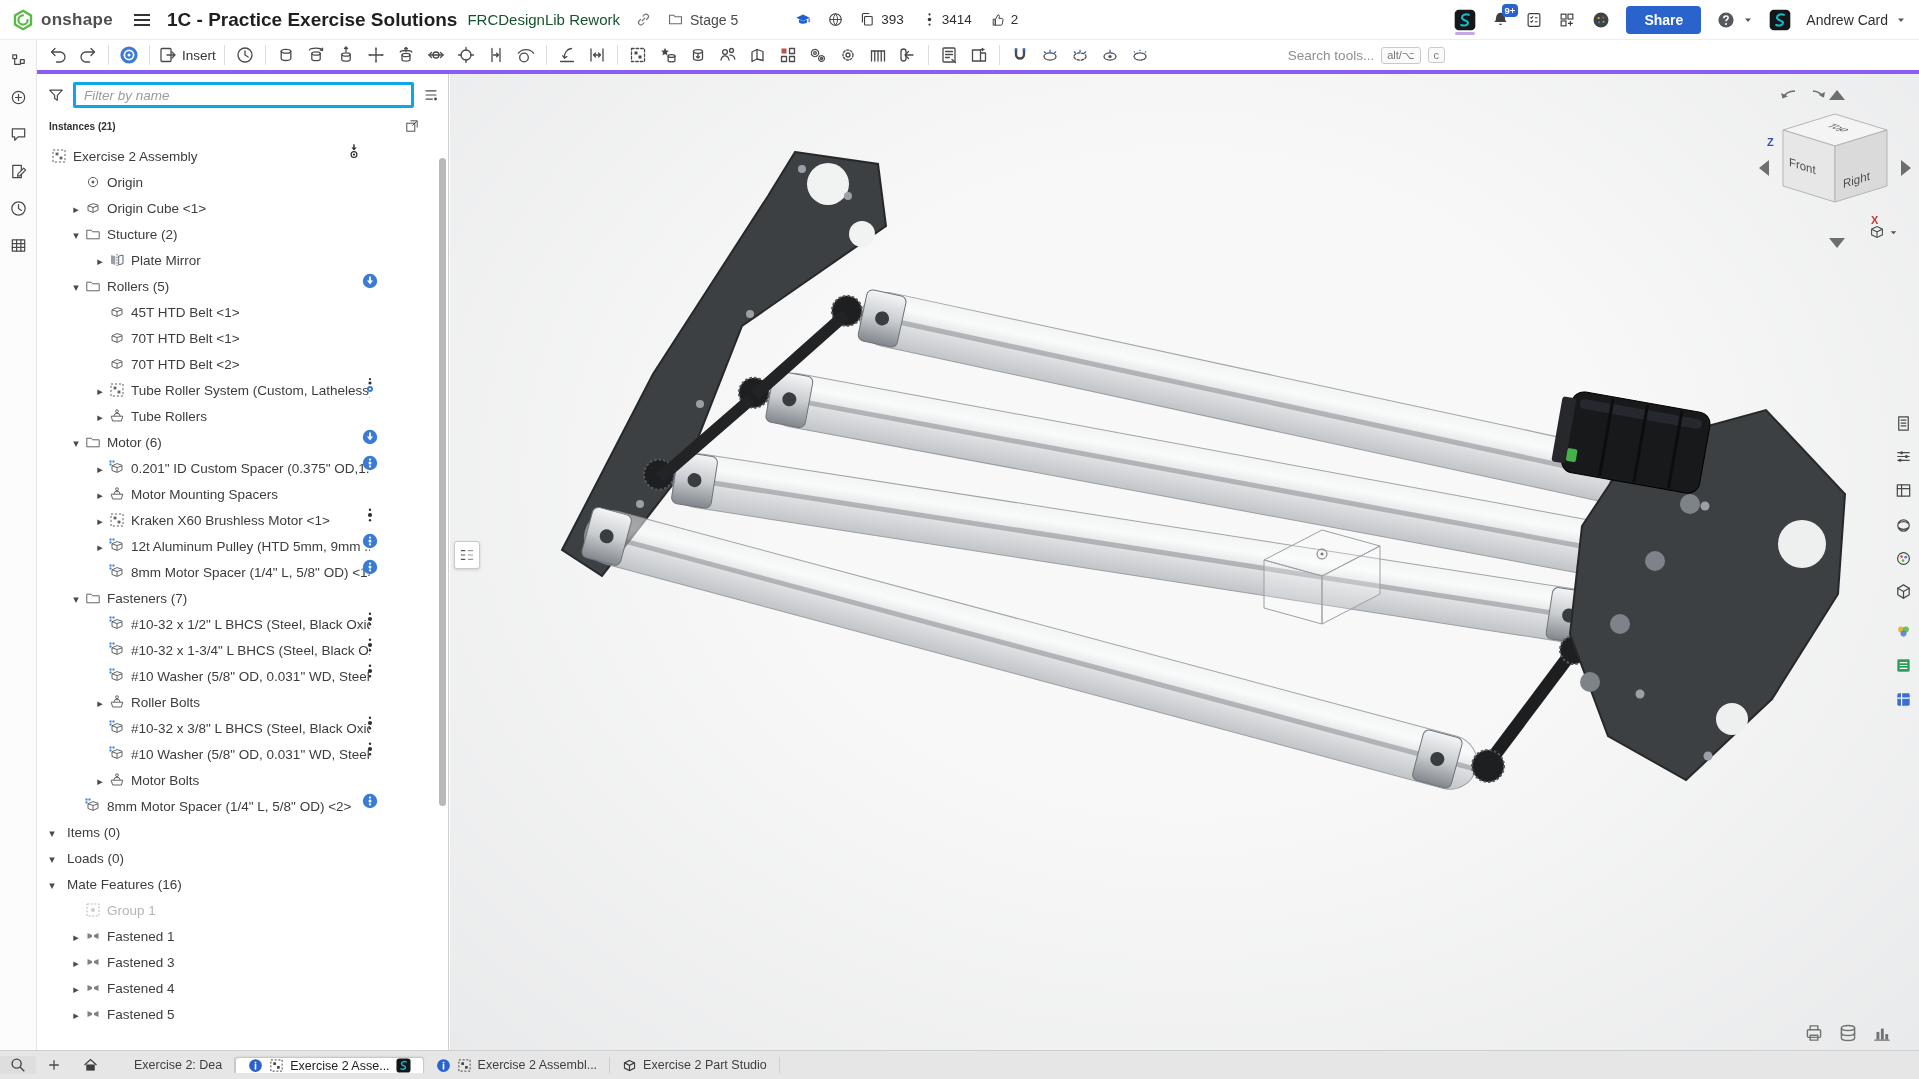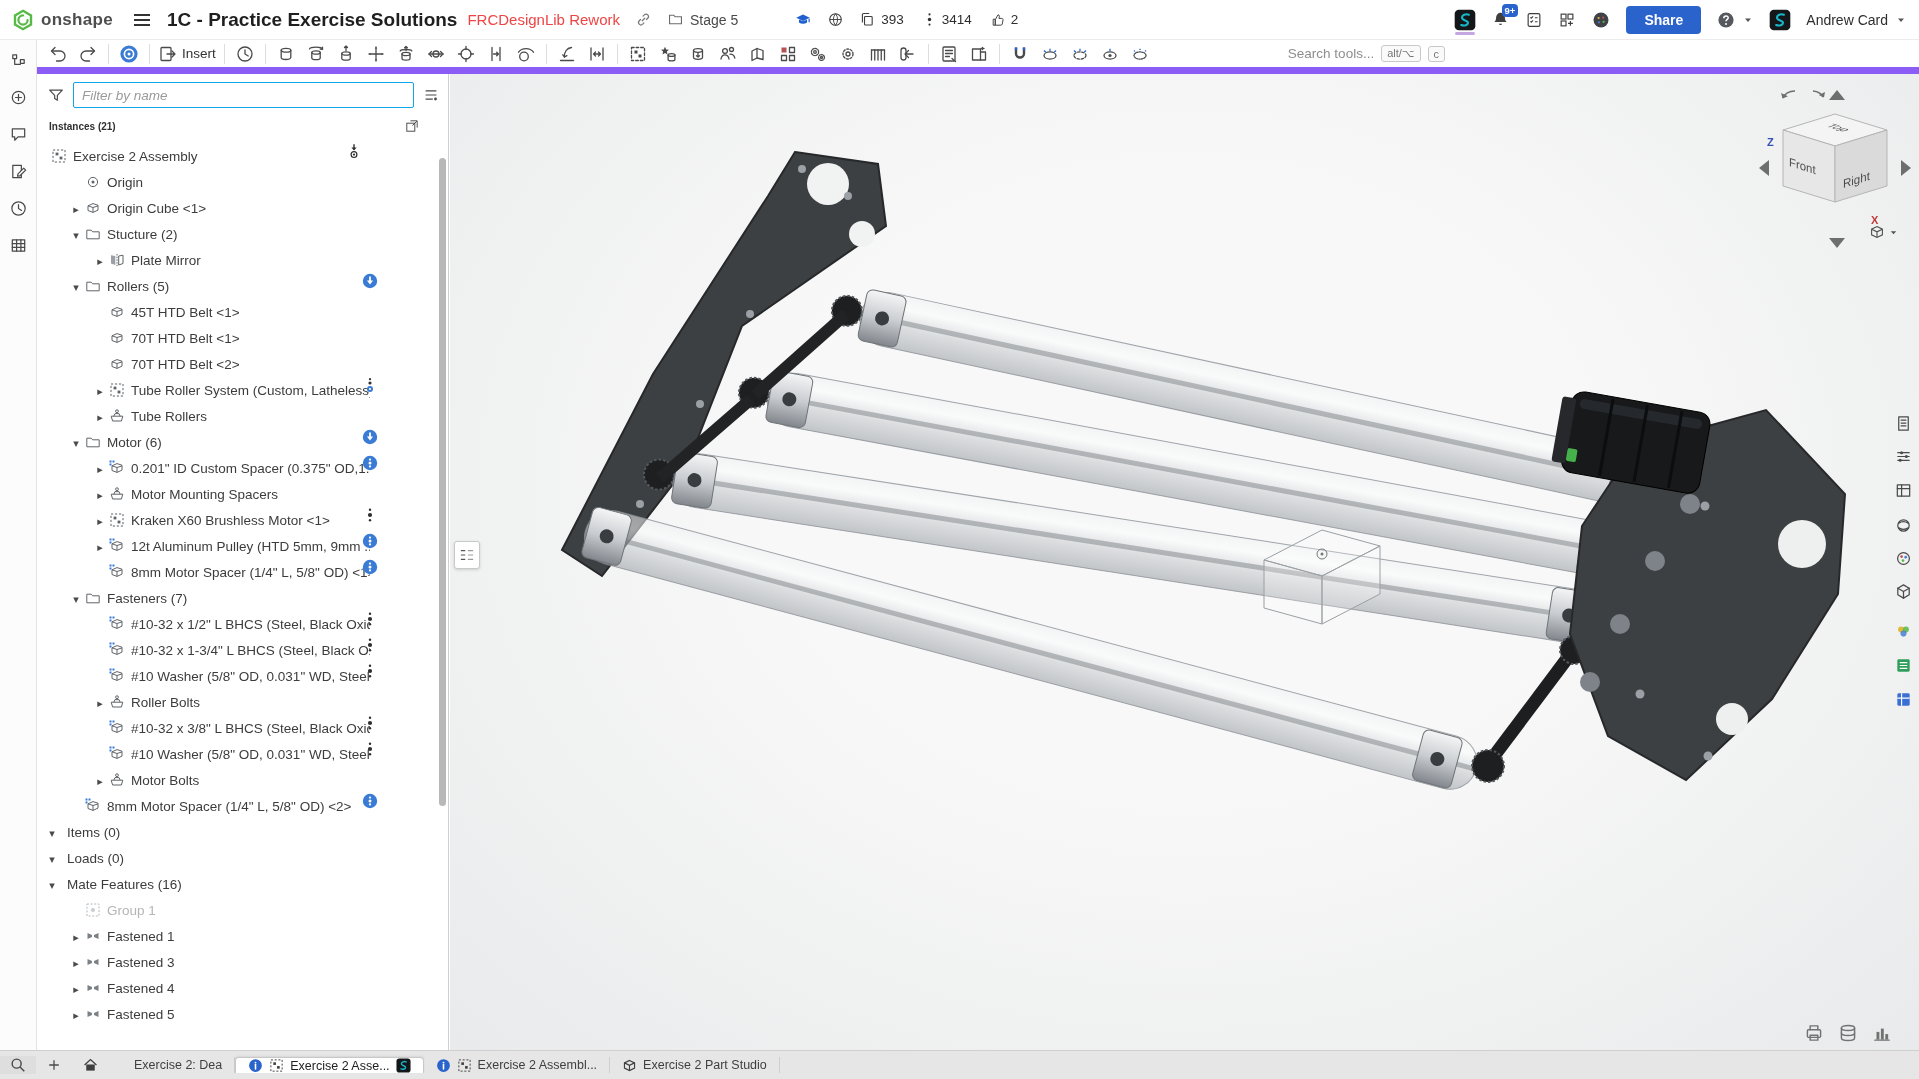--- a/index.html
+++ b/index.html
@@ -5,45 +5,45 @@
   *{box-sizing:border-box;margin:0;padding:0}
   html,body{width:1919px;height:1079px;overflow:hidden;font-family:"Liberation Sans","DejaVu Sans",sans-serif;background:#fff}
   #app{position:relative;width:1919px;height:1079px;overflow:hidden}
   
   #hdr{position:absolute;left:0;top:0;width:100%;height:40px;background:#fff;display:flex;align-items:center;padding:0 12px;border-bottom:1px solid #ececec}
   .ic{display:inline-flex;align-items:center;justify-content:center;flex:none}
   .ic svg{display:block}
   #brand-word{font-size:17px;font-weight:700;color:#4e4e4e;margin-left:7px;letter-spacing:.3px}
   #burger{margin-left:20px;width:18px}
   #doc-title{font-size:19px;font-weight:700;color:#1f1f1f;margin-left:16px;white-space:nowrap}
-  #doc-sub{font-size:15px;color:#ef4444;margin-left:10px;white-space:nowrap}
+  #doc-sub{font-size:15px;color:#14532d;margin-left:10px;white-space:nowrap}
   .hgap{margin-left:15px}
   #stage-label{font-size:14px;color:#4a4a4a;margin-left:6px}
   .count{font-size:13.5px;color:#2e2e2e;margin-left:5px}
   #hdr-right{margin-left:auto;display:flex;align-items:center;gap:15px}
   .orgbadge{position:relative;width:22px;height:22px}
   .orgbadge .presence{position:absolute;left:1px;right:1px;bottom:-4px;height:3px;background:#c7a7e2;border-radius:2px}
   #share-btn{background:#2a63cc;color:#fff;border:none;border-radius:4px;height:28px;padding:0 18px;font-size:14px;font-weight:700;font-family:inherit;cursor:pointer}
   #bell-wrap{position:relative}
   #bell-badge{position:absolute;top:-6px;right:-8px;background:#2a63cc;color:#fff;font-size:9.5px;font-weight:700;border-radius:4px;padding:1px 3px}
   #user-name{font-size:14px;color:#2e2e2e;white-space:nowrap}
   
-  #tbar{position:absolute;left:37px;top:40px;width:1882px;height:34px;background:#fff;border-bottom:7px solid #8b5cf6;display:flex;align-items:center;padding:0 6px}
+  #tbar{position:absolute;left:37px;top:40px;width:1882px;height:34px;background:#fff;border-bottom:4px solid #8b5cf6;display:flex;align-items:center;padding:0 6px}
   .tb-btn{height:28px;min-width:30px;padding:0 3px;display:flex;align-items:center;justify-content:center;border-radius:3px;cursor:pointer;gap:4px}
   .tb-sep{width:1px;height:20px;background:#ddd;margin:0 5px;flex:none}
   .tb-label{font-size:13.5px;color:#333}
   #search-tools{margin-left:auto;margin-right:468px;display:flex;align-items:center;gap:7px;color:#8e8e8e;font-size:13.5px;white-space:nowrap}
   .kbd{border:1px solid #c9c9c9;border-radius:3px;background:#fafafa;color:#777;font-size:11px;padding:1px 5px}
   
   #dock{position:absolute;left:0;top:40px;width:37px;height:1010px;background:#fcfcfc;border-right:1px solid #e4e4e4;display:flex;flex-direction:column;align-items:center;padding-top:8px;gap:13px}
   .dock-ic{width:24px;height:24px;display:flex;align-items:center;justify-content:center;border-radius:3px;cursor:pointer}
   
   #panel{position:absolute;left:37px;top:74px;width:412px;height:976px;background:#fff;border-right:1px solid #cfcfcf;overflow:hidden}
   #filter-row{display:flex;align-items:center;padding:8px 8px 4px 10px;gap:8px}
-  #filter-input{flex:1;height:26px;border:1px solid #0ea5e9;border-radius:2px;padding:0 8px;font-size:13.5px;font-style:italic;color:#555;font-family:inherit}
+  #filter-input{flex:1;height:26px;border:3px solid #0ea5e9;border-radius:2px;padding:0 8px;font-size:13.5px;font-style:italic;color:#555;font-family:inherit}
   #filter-input::placeholder{color:#9a9a9a;font-style:italic}
   #instances-row{display:flex;align-items:center;padding:6px 10px 2px 12px}
   #instances-label{font-size:10px;font-weight:700;color:#2f2f2f}
   #detach-btn{margin-left:auto;margin-right:18px;cursor:pointer}
   #tree{position:relative;margin-top:2px}
   .trow{position:relative;height:26px;display:flex;align-items:flex-end;font-size:13.5px;color:#3c3c3c;cursor:default;white-space:nowrap}
   .trow.dim{color:#b5b5b5}
   .trow.dim .ticon{opacity:.45}
   .chev{width:18px;flex:none;font-size:11px;color:#4a4a4a;text-align:center;cursor:pointer}
   .ticon{width:16px;height:16px;flex:none;display:inline-flex;align-items:center;justify-content:center}

